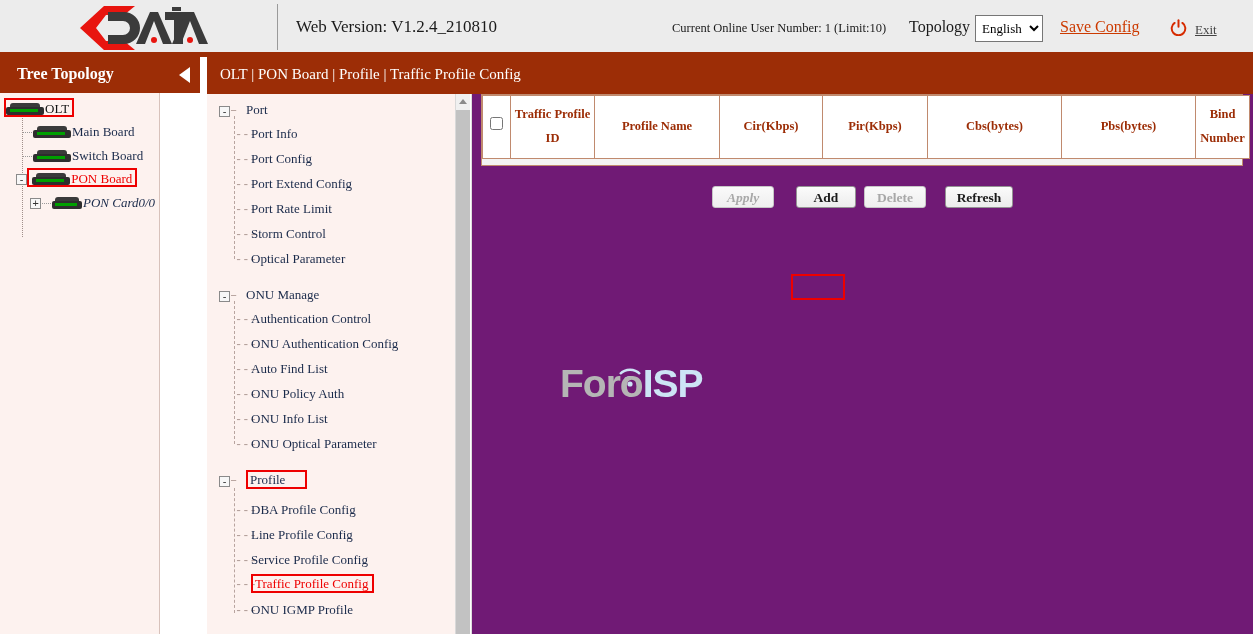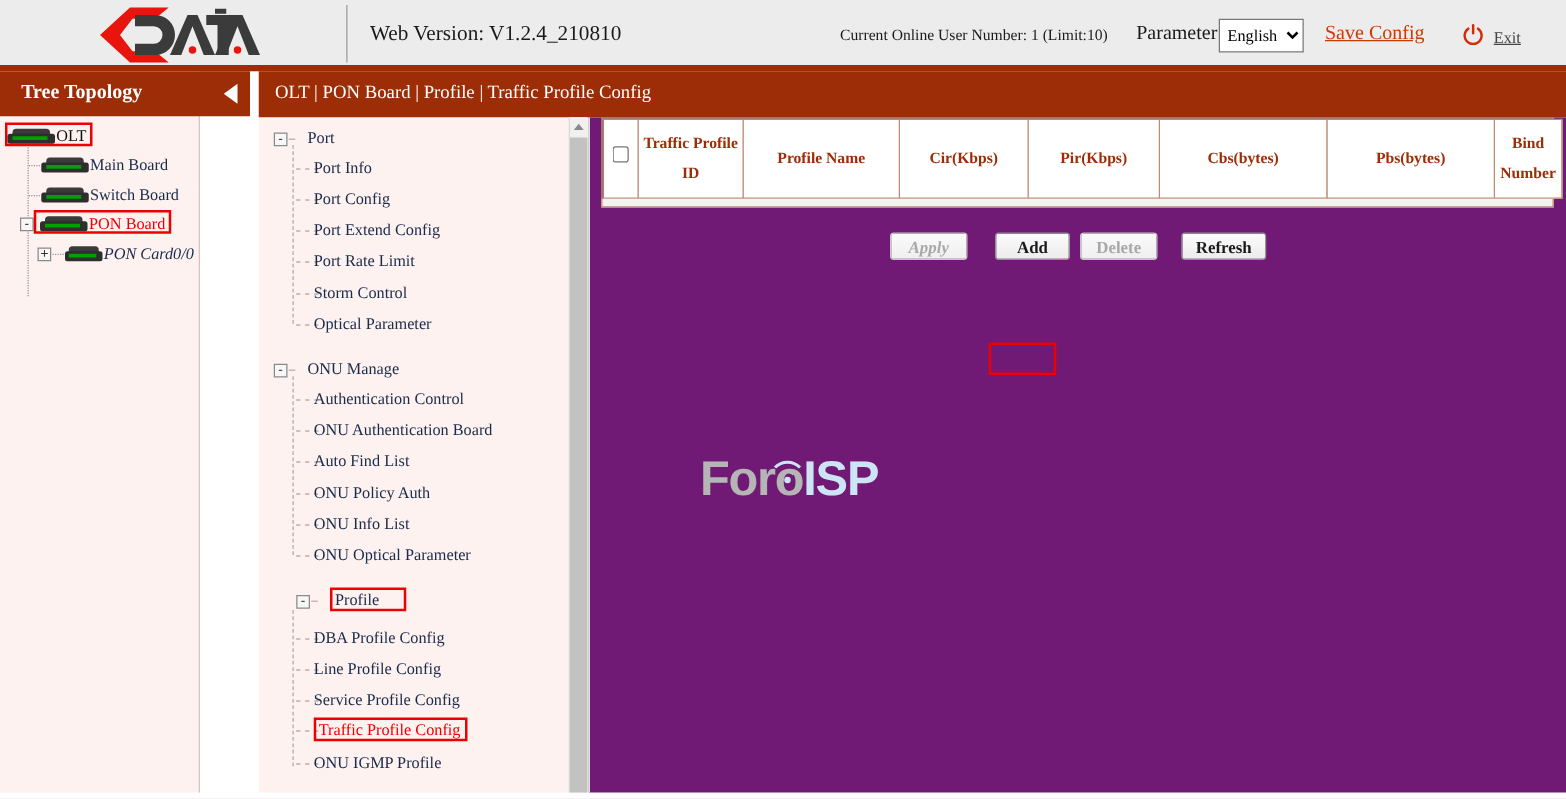--- a/index.html
+++ b/index.html
@@ -369,21 +369,21 @@
       <circle cx="122" cy="37" r="3" fill="#e8150f"></circle>
     </svg>
   </div>
 
   <div id="header-divider"></div>
 
   <div id="web-version">Web Version: V1.2.4_210810</div>
 
   <div id="online-users">Current Online User Number: 1 (Limit:10)</div>
 
-  <div id="language-label">Parameter</div>
+  <div id="language-label">Topology</div>
 
   <select id="language-select">
     <option>English</option>
   </select>
 
   <a id="save-config">Save Config</a>
 
   <span id="power-icon">
     <svg width="17" height="17" viewBox="0 0 20 20">
       <path d="M5.4 4.6 A8 8 0 1 0 14.6 4.6" fill="none" stroke="#d62b00" stroke-width="2.3" stroke-linecap="round"></path>
@@ -444,27 +444,27 @@
     <div class="mitem" style="left:28px; top:82px;"><span class="branch">---</span><span>Port Extend Config</span></div>
     <div class="mitem" style="left:28px; top:107px;"><span class="branch">---</span><span>Port Rate Limit</span></div>
     <div class="mitem" style="left:28px; top:132px;"><span class="branch">---</span><span>Storm Control</span></div>
     <div class="mitem" style="left:28px; top:157px;"><span class="branch">---</span><span>Optical Parameter</span></div>
 
     <div class="mgroup" style="left:12px; top:193px;">
       <span class="expander">-</span><span class="branch">–</span><span>ONU Manage</span>
     </div>
     <div class="mvline" style="left:27px; top:207px; height:143px;"></div>
     <div class="mitem" style="left:28px; top:217px;"><span class="branch">---</span><span>Authentication Control</span></div>
-    <div class="mitem" style="left:28px; top:242px;"><span class="branch">---</span><span>ONU Authentication Board</span></div>
+    <div class="mitem" style="left:28px; top:242px;"><span class="branch">---</span><span>ONU Authentication Config</span></div>
     <div class="mitem" style="left:28px; top:267px;"><span class="branch">---</span><span>Auto Find List</span></div>
     <div class="mitem" style="left:28px; top:292px;"><span class="branch">---</span><span>ONU Policy Auth</span></div>
     <div class="mitem" style="left:28px; top:317px;"><span class="branch">---</span><span>ONU Info List</span></div>
     <div class="mitem" style="left:28px; top:342px;"><span class="branch">---</span><span>ONU Optical Parameter</span></div>
 
-    <div class="mgroup" style="left:12px; top:378px;margin-left:18px;">
+    <div class="mgroup" style="left:12px; top:378px;">
       <span class="expander">-</span><span class="branch">–</span><span class="hlbox">Profile</span>
     </div>
     <div class="mvline" style="left:27px; top:394px; height:125px;"></div>
     <div class="mitem" style="left:28px; top:408px;"><span class="branch">---</span><span>DBA Profile Config</span></div>
     <div class="mitem" style="left:28px; top:433px;"><span class="branch">---</span><span>Line Profile Config</span></div>
     <div class="mitem" style="left:28px; top:458px;"><span class="branch">---</span><span>Service Profile Config</span></div>
     <div class="mitem selected" style="left:28px; top:482px;"><span class="branch">---</span><span class="hlbox">Traffic Profile Config</span></div>
     <div class="mitem" style="left:28px; top:508px;"><span class="branch">---</span><span>ONU IGMP Profile</span></div>
   </div>
 

